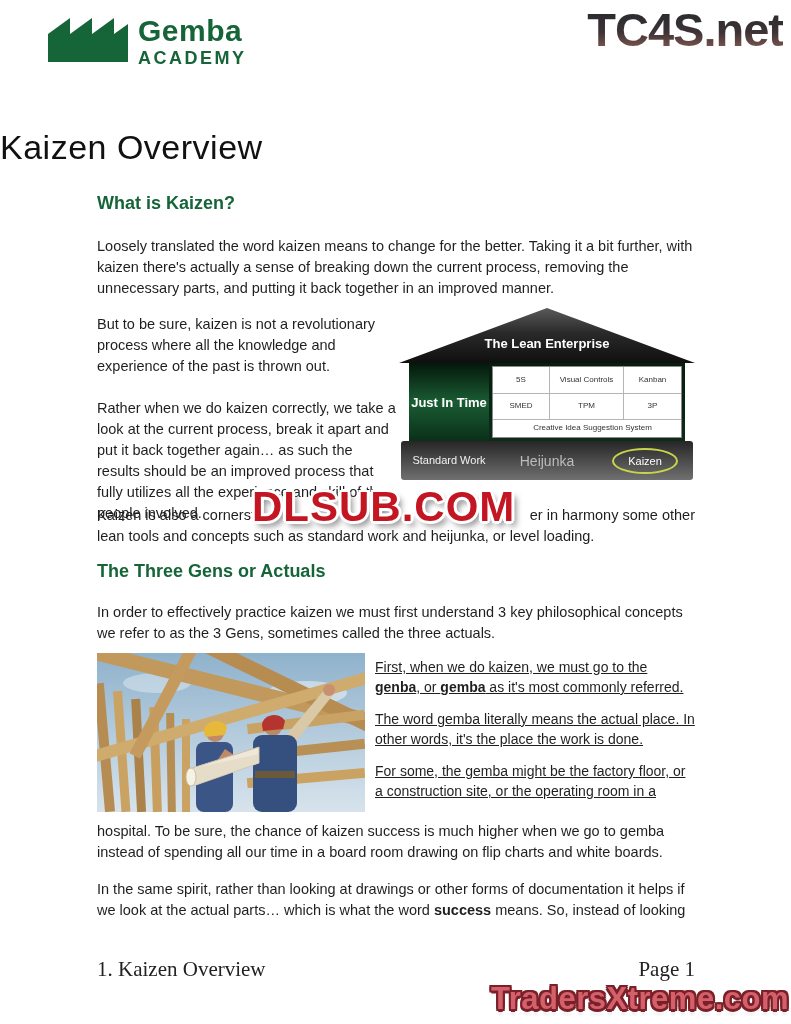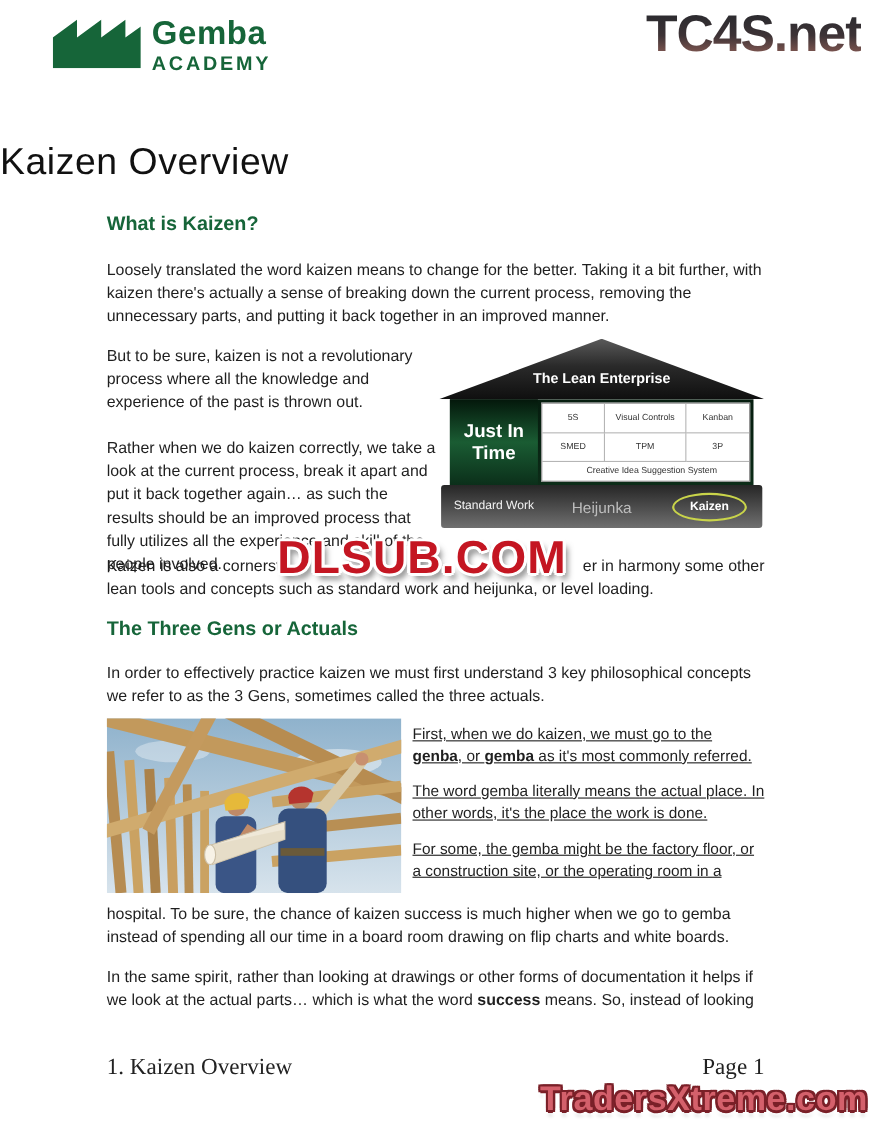--- a/index.html
+++ b/index.html
@@ -40,40 +40,40 @@
   .p6{top:879px;}
   
   .house{position:absolute;left:399px;top:308px;width:296px;height:172px;}
   .house-roof{position:absolute;left:0;top:0;width:296px;height:55px;
     background:linear-gradient(180deg,#5a5a5a 0%,#2a2a2a 45%,#0f0f0f 100%);
     clip-path:polygon(50% 0,100% 100%,0 100%);}
   .house-roof-label{position:absolute;left:0;top:28px;width:100%;text-align:center;
     color:#fff;font-weight:bold;font-size:13px;}
   .house-body{position:absolute;left:10px;top:55px;width:276px;height:78px;display:flex;
     background:linear-gradient(180deg,#061d0f,#0c2c18);}
-  .pillar{color:#fff;font-weight:bold;font-size:17px;display:flex;align-items:center;
+  .pillar{color:#fff;font-weight:bold;font-size:13px;display:flex;align-items:center;
     justify-content:center;text-align:center;
     background:linear-gradient(180deg,#04170b,#1a5c33 50%,#0b2f1a);}
   .pillar-left{width:80px;}
   .pillar-right{width:64px;}
   .house-grid{flex:1;margin:3px 3px;background:#fff;border:1px solid #8a8a8a;
     display:grid;grid-template-columns:1fr 1.3fr 1fr;grid-template-rows:27px 26px 17px;
     font-size:8px;color:#333;}
   .house-grid .cell{border-right:1px solid #b5b5b5;border-bottom:1px solid #b5b5b5;
     display:flex;align-items:center;justify-content:center;text-align:center;line-height:1.1;padding:1px;}
   .house-grid .cell:nth-child(3n){border-right:none;}
   .house-grid .cell-footer{grid-column:1 / span 3;border-right:none;border-bottom:none;padding-left:12px;}
   .house-base{position:absolute;left:2px;bottom:0;width:292px;height:39px;border-radius:3px;
     background:linear-gradient(180deg,#262626,#707070);
     display:flex;align-items:center;}
   .base-left{width:96px;text-align:center;color:#f2f2f2;font-weight:normal;font-size:11px;line-height:1.15;}
   .base-center{flex:1;text-align:center;color:#bdbdbd;font-size:14px;}
   .base-right{width:96px;display:flex;justify-content:center;}
   .kaizen-ellipse{border:2px solid #c9d44a;border-radius:50%;padding:5px 14px;
-    color:#fff;font-weight:bold;font-size:11px;}
+    color:#fff;font-weight:normal;font-size:11px;}
   
   .wm-mid{
     position:absolute;left:252px;top:483px;font-size:42px;font-weight:bold;letter-spacing:1px;
     color:#c41622;
     text-shadow:
       -2px -2px 0 #fff,2px -2px 0 #fff,-2px 2px 0 #fff,2px 2px 0 #fff,
       -3px 0 0 #fff,3px 0 0 #fff,0 -3px 0 #fff,0 3px 0 #fff,
       4px 5px 6px rgba(90,90,90,0.8);
   }
   .wm-bottom{

